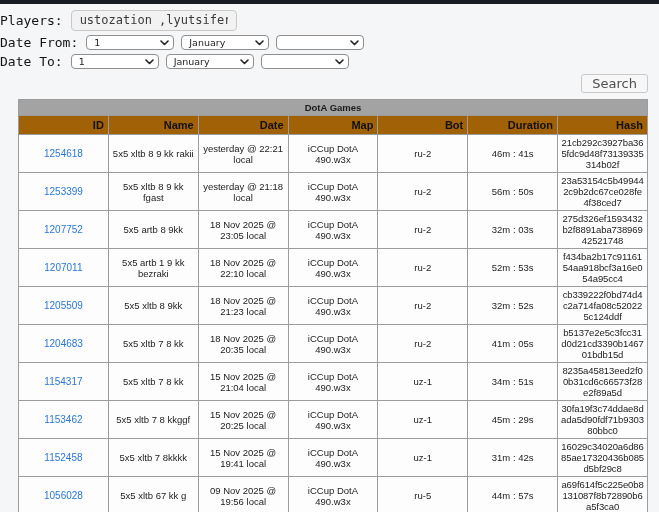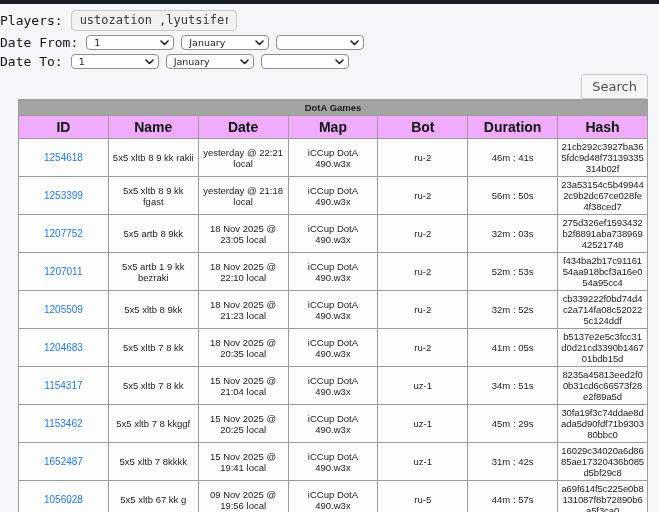--- a/index.html
+++ b/index.html
@@ -59,45 +59,45 @@
     height: 21px;
   }
   .search-btn {
     font-family: "DejaVu Sans", sans-serif;
     font-size: 13px;
     color: #4f4f4f;
     background: #f7f7f7;
     border: 1px solid #c9c9c9;
     border-radius: 3px;
     padding: 1px 10px 2px 10px;
-    height: 25px;
+    height: 19px;
   }
   table.games {
     margin: 4px 0 0 18px;
     width: 630px;
     border-collapse: collapse;
     table-layout: fixed;
     background: #fdfdfd;
   }
   table.games td, table.games th {
     border: 1px solid #9c9c9c;
   }
   .caption-cell {
     background: #a3a3a3;
     font-size: 10.5px;
     font-weight: bold;
     text-align: center;
     color: #111;
     padding: 3px 2px;
   }
   table.games th {
-    background: #f0abfc;
-    font-size: 14px;
+    background: #a16207;
+    font-size: 11px;
     font-weight: bold;
-    text-align: center;
+    text-align: right;
     color: #111;
     padding: 3px 4px;
   }
   table.games td {
     font-size: 9.5px;
     line-height: 11px;
     color: #1c1c1c;
     text-align: center;
     padding: 2px 3px;
     word-wrap: break-word;
@@ -261,21 +261,21 @@
       <tr>
         <td class="col-id"><a href="#">1153462</a></td>
         <td class="col-name">5x5 xltb 7 8 kkggf</td>
         <td class="col-date">15 Nov 2025 @ 20:25 local</td>
         <td class="col-map">iCCup DotA 490.w3x</td>
         <td class="col-bot">uz-1</td>
         <td class="col-duration">45m : 29s</td>
         <td class="col-hash">30fa19f3c74ddae8dada5d90fdf71b930380bbc0</td>
       </tr>
       <tr>
-        <td class="col-id"><a href="#">1652487</a></td>
+        <td class="col-id"><a href="#">1152458</a></td>
         <td class="col-name">5x5 xltb 7 8kkkk</td>
         <td class="col-date">15 Nov 2025 @ 19:41 local</td>
         <td class="col-map">iCCup DotA 490.w3x</td>
         <td class="col-bot">uz-1</td>
         <td class="col-duration">31m : 42s</td>
         <td class="col-hash">16029c34020a6d8685ae17320436b085d5bf29c8</td>
       </tr>
       <tr>
         <td class="col-id"><a href="#">1056028</a></td>
         <td class="col-name">5x5 xltb 67 kk g</td>

